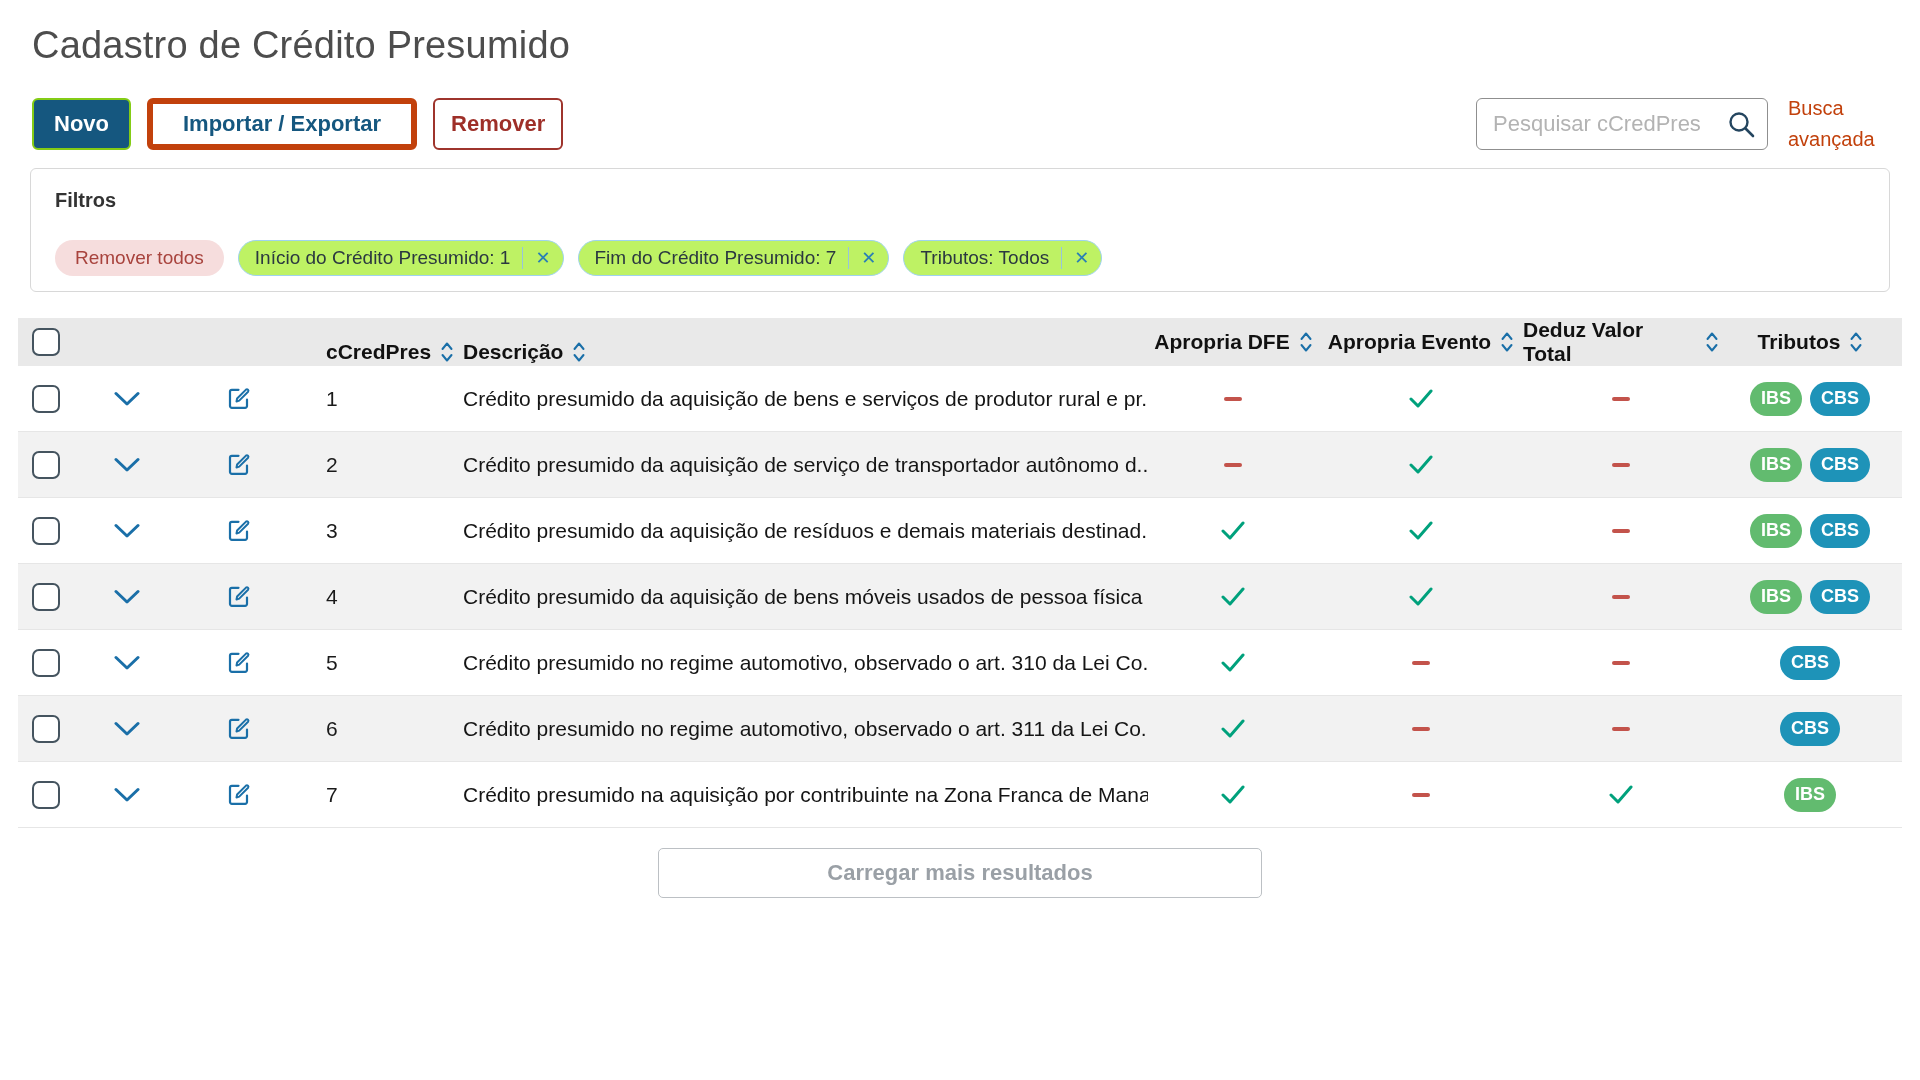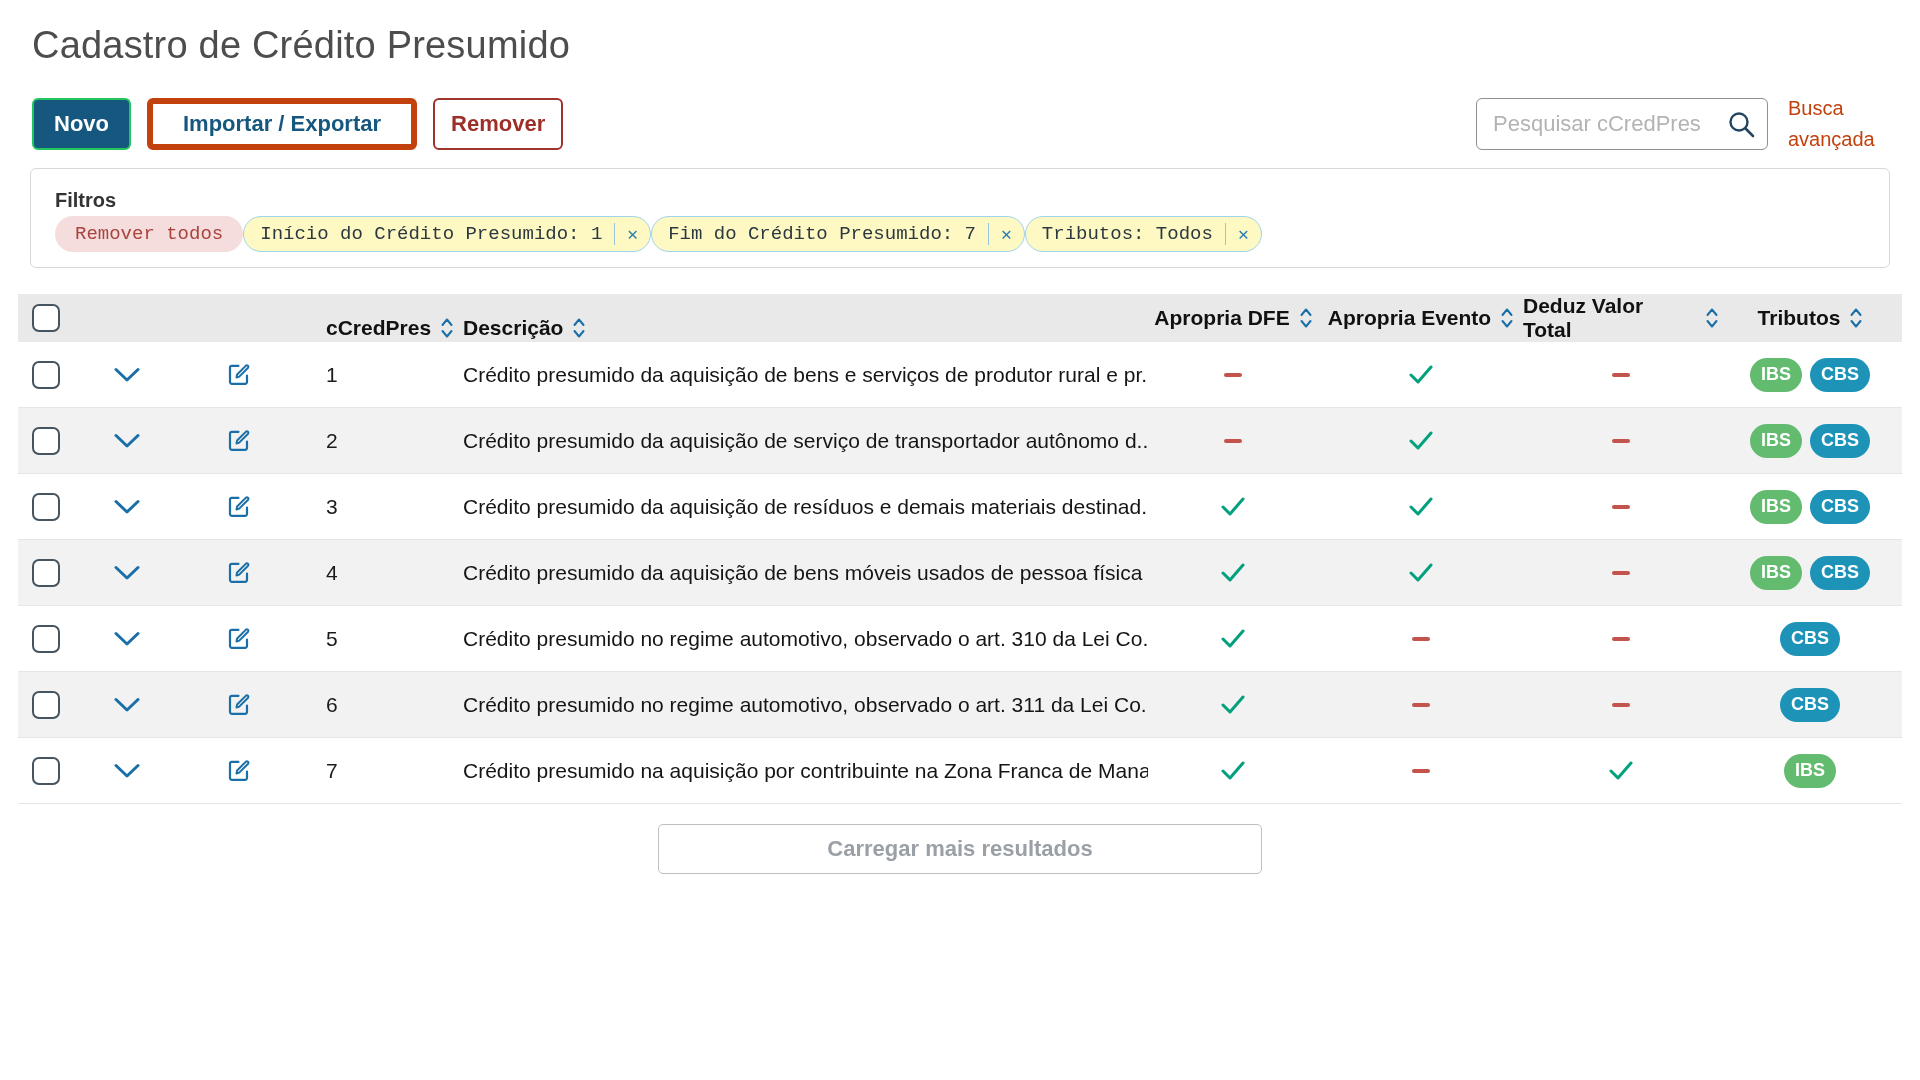--- a/index.html
+++ b/index.html
@@ -6,41 +6,41 @@
   html,body { width:1920px; height:1080px; background:#fff; overflow:hidden;
     font-family:"Liberation Sans", sans-serif; color:#1a1a1a; }
   .page { padding:14px 18px 0; }
 
   
   .page-title { font-size:38px; font-weight:400; color:#4d4d4d; margin:10px 0 0 14px; letter-spacing:.2px; }
 
   .toolbar { display:flex; align-items:center; gap:16px; margin:26px 12px 0 14px; }
   .btn { height:52px; border-radius:6px; font-size:22px; font-weight:700; cursor:pointer;
          display:inline-flex; align-items:center; justify-content:center; background:#fff; }
-  .btn-primary { background:#15577f; color:#fff; border:2px solid #22c55e; padding:0 20px; }
+  .btn-primary { background:#15577f; color:#fff; border:2px solid #84cc16; padding:0 20px; }
   .btn-outline-blue { color:#15577f; border:6px solid #c2410c; padding:0 30px; }
   .btn-outline-red { color:#9e2f28; border:2px solid #9e342c; padding:0 16px; }
 
   .search-wrap { position:relative; margin-left:auto; }
   .search-input { width:292px; height:52px; border:1px solid #8f8f8f; border-radius:6px;
     font-size:22px; padding:0 52px 0 16px; color:#333; outline:none;
     font-family:"Liberation Sans", sans-serif; }
   .search-input::placeholder { color:#b3b3b3; }
   .search-icon { position:absolute; right:12px; top:11px; cursor:pointer; }
 
   .adv-link { width:102px; font-size:20px; font-weight:400; color:#c2410c; line-height:31px;
     cursor:pointer; margin-left:4px; }
 
   
   .filters { border:1px solid #d8d8d8; border-radius:6px; margin:13px 12px 0; padding:20px 24px 15px; }
   .filters-title { font-size:20px; font-weight:700; color:#333; }
-  .chips { display:flex; align-items:center; gap:0; margin-top:4px;font-family:Liberation Mono, monospace; }
+  .chips { display:flex; align-items:center; gap:14px; margin-top:28px; }
   .chip { border-radius:18px; font-size:19px; height:36px; display:inline-flex; align-items:center; }
   .chip-clear { background:#f6dddd; color:#a8433d; padding:0 20px; cursor:pointer; }
-  .chip-blue { background:#fef9c3; border:1px solid #9fd3ee; color:#2b3840; padding-left:16px; cursor:default; }
+  .chip-blue { background:#bef264; border:1px solid #9fd3ee; color:#2b3840; padding-left:16px; cursor:default; }
   .chip-label { padding-right:12px; white-space:nowrap; }
   .chip-x { border-left:1px solid #97c4dc; padding:0 12px; color:#2a7fb5; font-size:18px;
             cursor:pointer; display:inline-flex; align-items:center; height:22px; }
 
   
   .table { margin-top:26px; }
   .grid-row { display:grid; grid-template-columns:66px 86px 138px 110px 1fr 170px 205px 195px 184px;
               align-items:center; }
   .thead { background:#e9e9e9; height:48px; font-weight:700; font-size:21px; color:#111; }
   .th { display:flex; align-items:center; gap:10px; }

